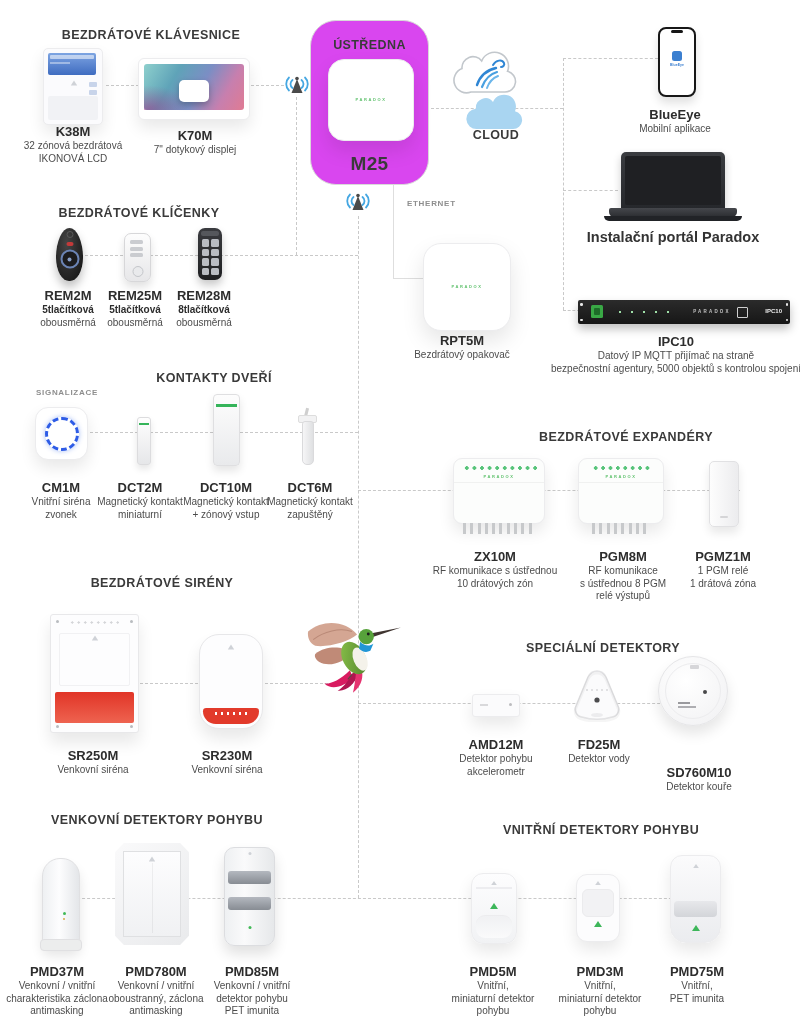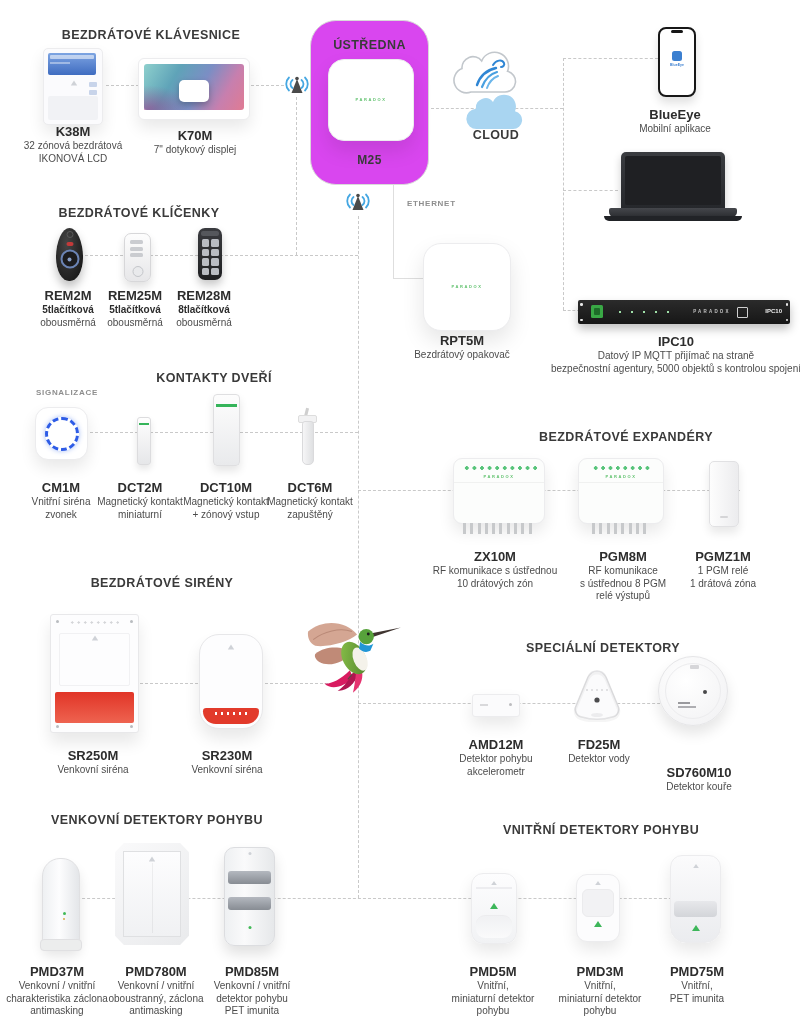--- a/index.html
+++ b/index.html
@@ -65,21 +65,21 @@
   <div class="shead" style="left:62px;top:576px;width:200px">BEZDRÁTOVÉ SIRÉNY</div>
   <div class="shead" style="left:503px;top:641px;width:200px">SPECIÁLNÍ DETEKTORY</div>
   <div class="shead" style="left:461px;top:823px;width:280px">VNITŘNÍ DETEKTORY POHYBU</div>
   <div class="shead" style="left:17px;top:813px;width:280px">VENKOVNÍ DETEKTORY POHYBU</div>
 
   <div class="boxframe" style="left:310px;top:20px;width:117px;height:163px">
     <div class="shead" style="left:0;top:17px;width:117px">ÚSTŘEDNA</div>
     <div class="dev wbox" style="left:17px;top:38px;width:84px;height:80px;border-radius:16px;box-shadow:0 10px 20px rgba(0,0,0,.10)">
       <div class="brandtxt" style="top:37px">PARADOX</div>
     </div>
-    <div class="shead" style="left:0;top:132px;width:117px;font-size:12px">M25</div>
+    <div class="shead" style="left:0;top:132px;width:117px;font-size:19px">M25</div>
   </div>
 
   <svg class="dev" style="left:284px;top:71px" width="26" height="27" viewBox="0 0 26 27">
     <circle cx="13" cy="7.5" r="1.8" fill="#4a4a4a"></circle>
     <polygon points="13,8 7.5,22 18.5,22" fill="#4a4a4a"></polygon>
     <path d="M8.5 9a5 5 0 0 0 0 8" stroke="#45a7e2" stroke-width="1.8" fill="none" stroke-linecap="round"></path>
     <path d="M5 6.5a9 9 0 0 0 0 13" stroke="#45a7e2" stroke-width="1.8" fill="none" stroke-linecap="round"></path>
     <path d="M17.5 9a5 5 0 0 1 0 8" stroke="#45a7e2" stroke-width="1.8" fill="none" stroke-linecap="round"></path>
     <path d="M21 6.5a9 9 0 0 1 0 13" stroke="#45a7e2" stroke-width="1.8" fill="none" stroke-linecap="round"></path>
   </svg>
@@ -138,20 +138,23 @@
   <div class="plabel" style="left:615px;top:107px;width:120px">
     <div class="pname">BlueEye</div>
     <div class="pdesc">Mobilní aplikace</div>
   </div>
 
   <div class="dev" style="left:621px;top:152px;width:104px;height:56px;background:linear-gradient(#3a3c40,#26282c);border-radius:5px 5px 0 0;box-shadow:0 4px 8px rgba(0,0,0,.2)">
     <div style="position:absolute;left:4px;top:4px;right:4px;bottom:3px;background:#1f2023;border-radius:2px"></div>
   </div>
   <div class="dev" style="left:609px;top:208px;width:128px;height:9px;background:linear-gradient(#45474c,#2b2d31);border-radius:2px 2px 5px 5px"></div>
   <div class="dev" style="left:604px;top:216px;width:138px;height:5px;background:#212327;border-radius:0 0 6px 6px"></div>
+  <div class="plabel" style="left:553px;top:229px;width:240px">
+    <div class="portal-name">Instalační portál Paradox</div>
+  </div>
 
   <div class="dev wbox" style="left:423px;top:243px;width:86px;height:86px;border-radius:18px;box-shadow:0 10px 22px rgba(0,0,0,.10)">
     <div class="brandtxt" style="top:40px">PARADOX</div>
   </div>
   <div class="plabel" style="left:402px;top:333px;width:120px">
     <div class="pname">RPT5M</div>
     <div class="pdesc">Bezdrátový opakovač</div>
   </div>
 
   <div class="dev" style="left:578px;top:300px;width:212px;height:24px;background:linear-gradient(#2b2b2b,#161616);border-radius:2px;box-shadow:0 5px 10px rgba(0,0,0,.25)">

